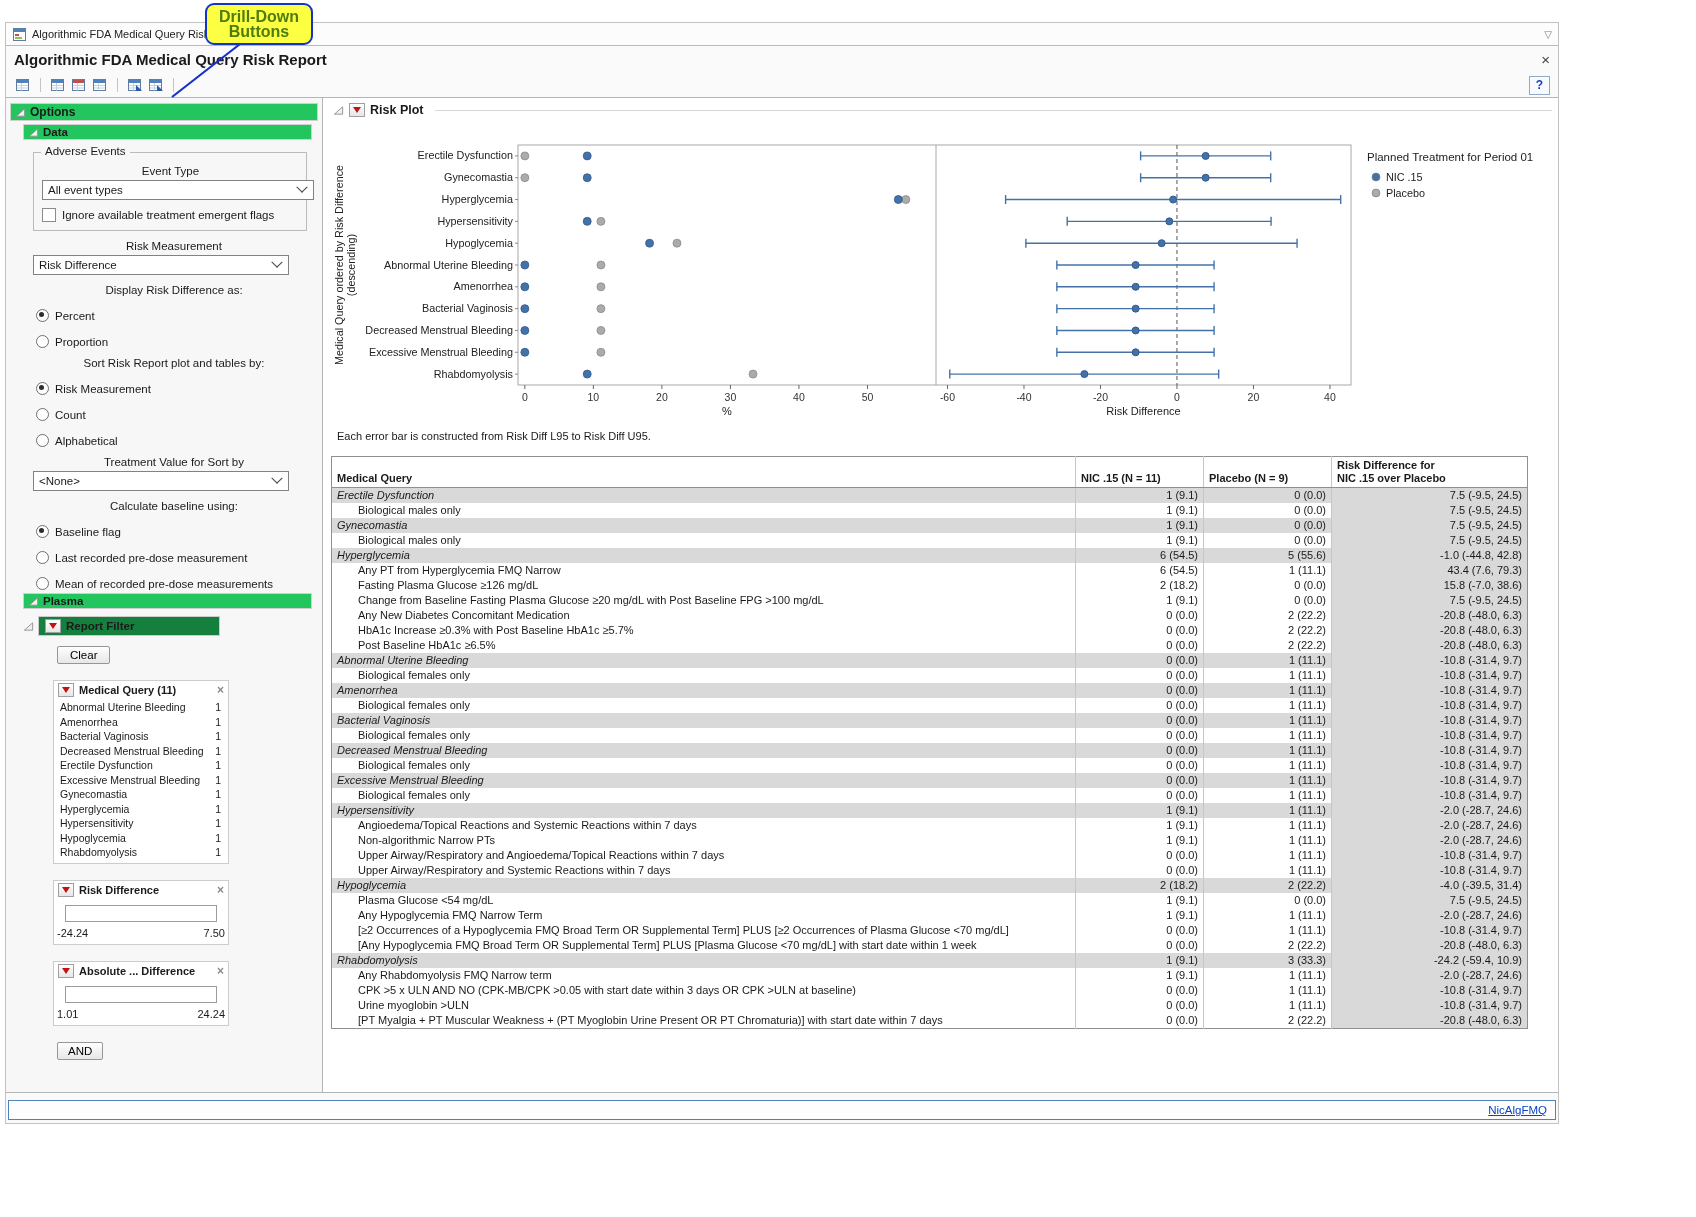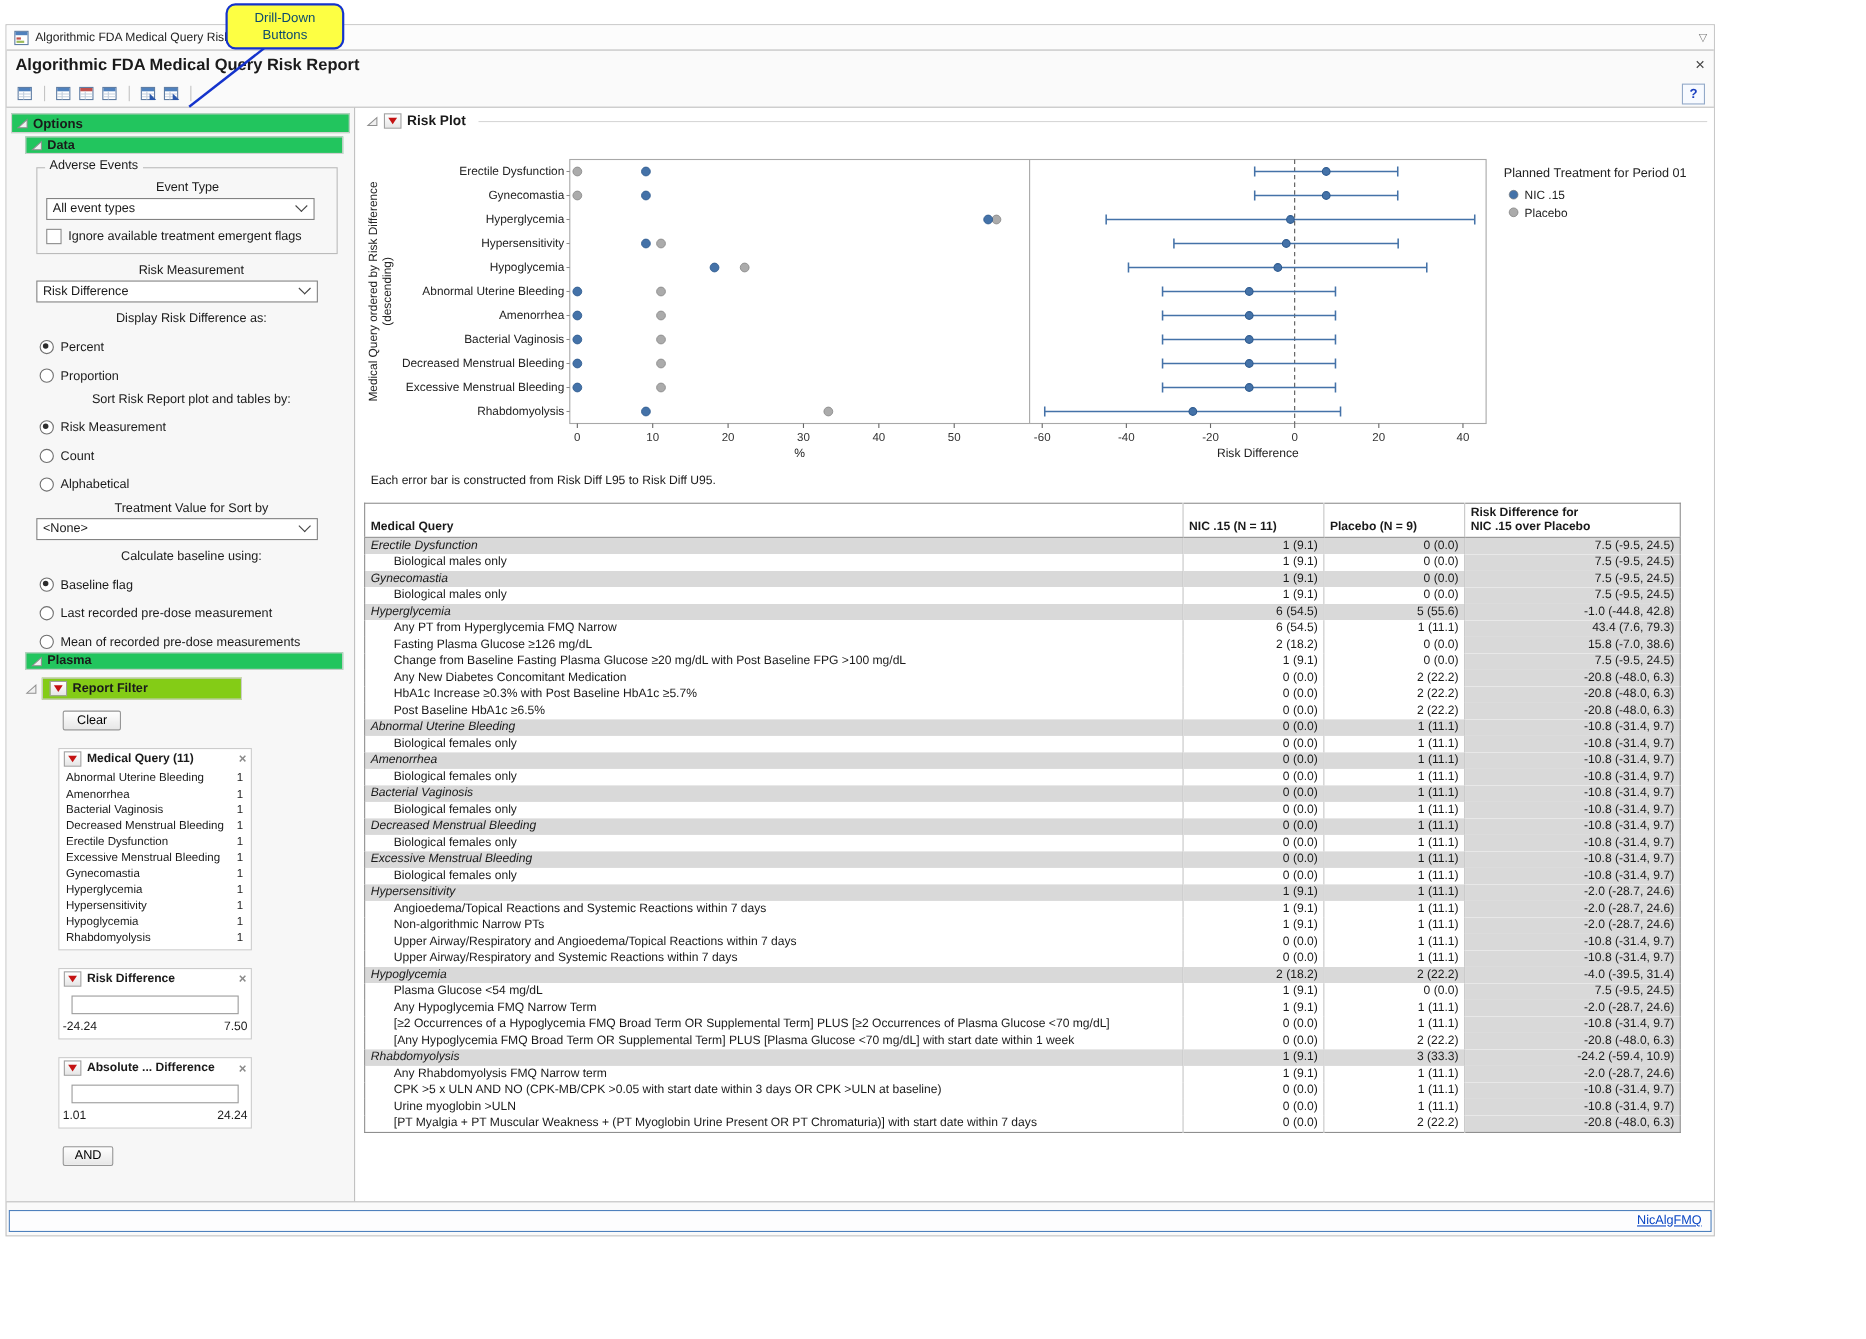--- a/index.html
+++ b/index.html
@@ -42,33 +42,33 @@
                background:linear-gradient(#ffffff,#e6e6e6);align-items:center;justify-content:center;}
   .red-tri{width:0;height:0;border-left:4px solid transparent;border-right:4px solid transparent;
            border-top:6px solid #c41212;}
 
   
   .side-inner{margin:2px 8px 0 24px;text-align:center;}
   .groupbox{position:relative;border:1px solid #bbbbbb;width:256px;margin:12px 0 6px 0;padding:10px 8px 8px 8px;}
   .gb-legend{position:absolute;top:-8px;left:7px;background:#f7f7f7;padding:0 4px;font-size:11.5px;}
   .lbl{font-size:11.5px;margin:9px 0 3px 1px;}
   .lbl.first{margin-top:2px;}
-  .combo{width:244px;height:20px;border:1px solid #828282;background:#ffffff;display:flex;align-items:center;
+  .combo{width:272px;height:20px;border:1px solid #828282;background:#ffffff;display:flex;align-items:center;
          font-size:11.5px;padding-left:5px;box-sizing:border-box;}
   .combo.wide{width:256px;}
   .combo-arrow{margin-left:auto;margin-right:7px;width:7px;height:7px;border-right:1.6px solid #444;
                border-bottom:1.6px solid #444;transform:rotate(45deg) translate(-2px,-2px);}
   .check-row{display:flex;align-items:center;gap:6px;margin-top:8px;font-size:11.5px;}
   .cb{width:12px;height:12px;border:1px solid #8a8a8a;background:#fff;flex:0 0 12px;}
   .radio-row{display:flex;align-items:center;gap:6px;margin:13px 0 3px 3px;font-size:11.5px;}
   .rb{width:11px;height:11px;border:1px solid #6f6f6f;border-radius:50%;background:#fff;position:relative;flex:0 0 11px;}
   .rb.checked::after{content:"";position:absolute;left:2px;top:2px;width:5px;height:5px;border-radius:50%;background:#2d2d2d;}
 
   .report-filter-row{display:flex;align-items:center;gap:4px;margin:7px 0 8px 14px;}
-  .rf-box{display:flex;align-items:center;gap:5px;border:1px solid #cccccc;background:#84cc16;
+  .rf-box{display:flex;align-items:center;gap:5px;border:1px solid #cccccc;background:#15803d;
           padding:2px 6px;width:168px;font-size:11.5px;font-weight:bold;}
   .btn{font-size:11.5px;padding:2px 12px;border:1px solid #969696;border-radius:2px;
        background:linear-gradient(#fefefe,#e7e7e7);}
   .clear-btn{margin:2px 0 0 48px;}
   .and-btn{margin:16px 0 4px 48px;padding:2px 10px;}
 
   .filter-box{width:176px;margin:16px 0 0 44px;border:1px solid #cccccc;background:#ffffff;box-sizing:border-box;}
   .filter-header{display:flex;align-items:center;gap:5px;padding:2px 4px;font-size:11px;font-weight:bold;}
   .filter-close{margin-left:auto;color:#8a8a8a;font-size:12px;line-height:1;}
   .filter-list{padding:1px 0 3px 0;}
@@ -102,21 +102,21 @@
 
   
   .statusbar{margin:7px 2px 3px 2px;height:18px;border:1px solid #4f81bd;background:#fdfdfe;
              display:flex;align-items:center;justify-content:flex-end;padding:0 8px;}
   .status-link{font-size:11.5px;color:#0a46c4;text-decoration:underline;}
 
   
   .callout{position:absolute;left:205px;top:3px;width:104px;height:38px;background:#fdff43;
            border:2.5px solid #1433cc;border-radius:9px;display:flex;flex-direction:column;
            align-items:center;justify-content:center;z-index:20;}
-  .callout span{color:#0c4a6e;font-weight:normal;font-size:12px;line-height:15px;}
+  .callout span{color:#4d7c0f;font-weight:bold;font-size:16px;line-height:15px;}
   .callout-line{position:absolute;left:0;top:0;width:360px;height:120px;pointer-events:none;z-index:19;}
 </style>
 </head>
 <body>
 
 <div class="window">
 
   <div class="titlebar">
     <span style="display:inline-flex;">
       <svg width="15" height="15" viewBox="0 0 15 15">

